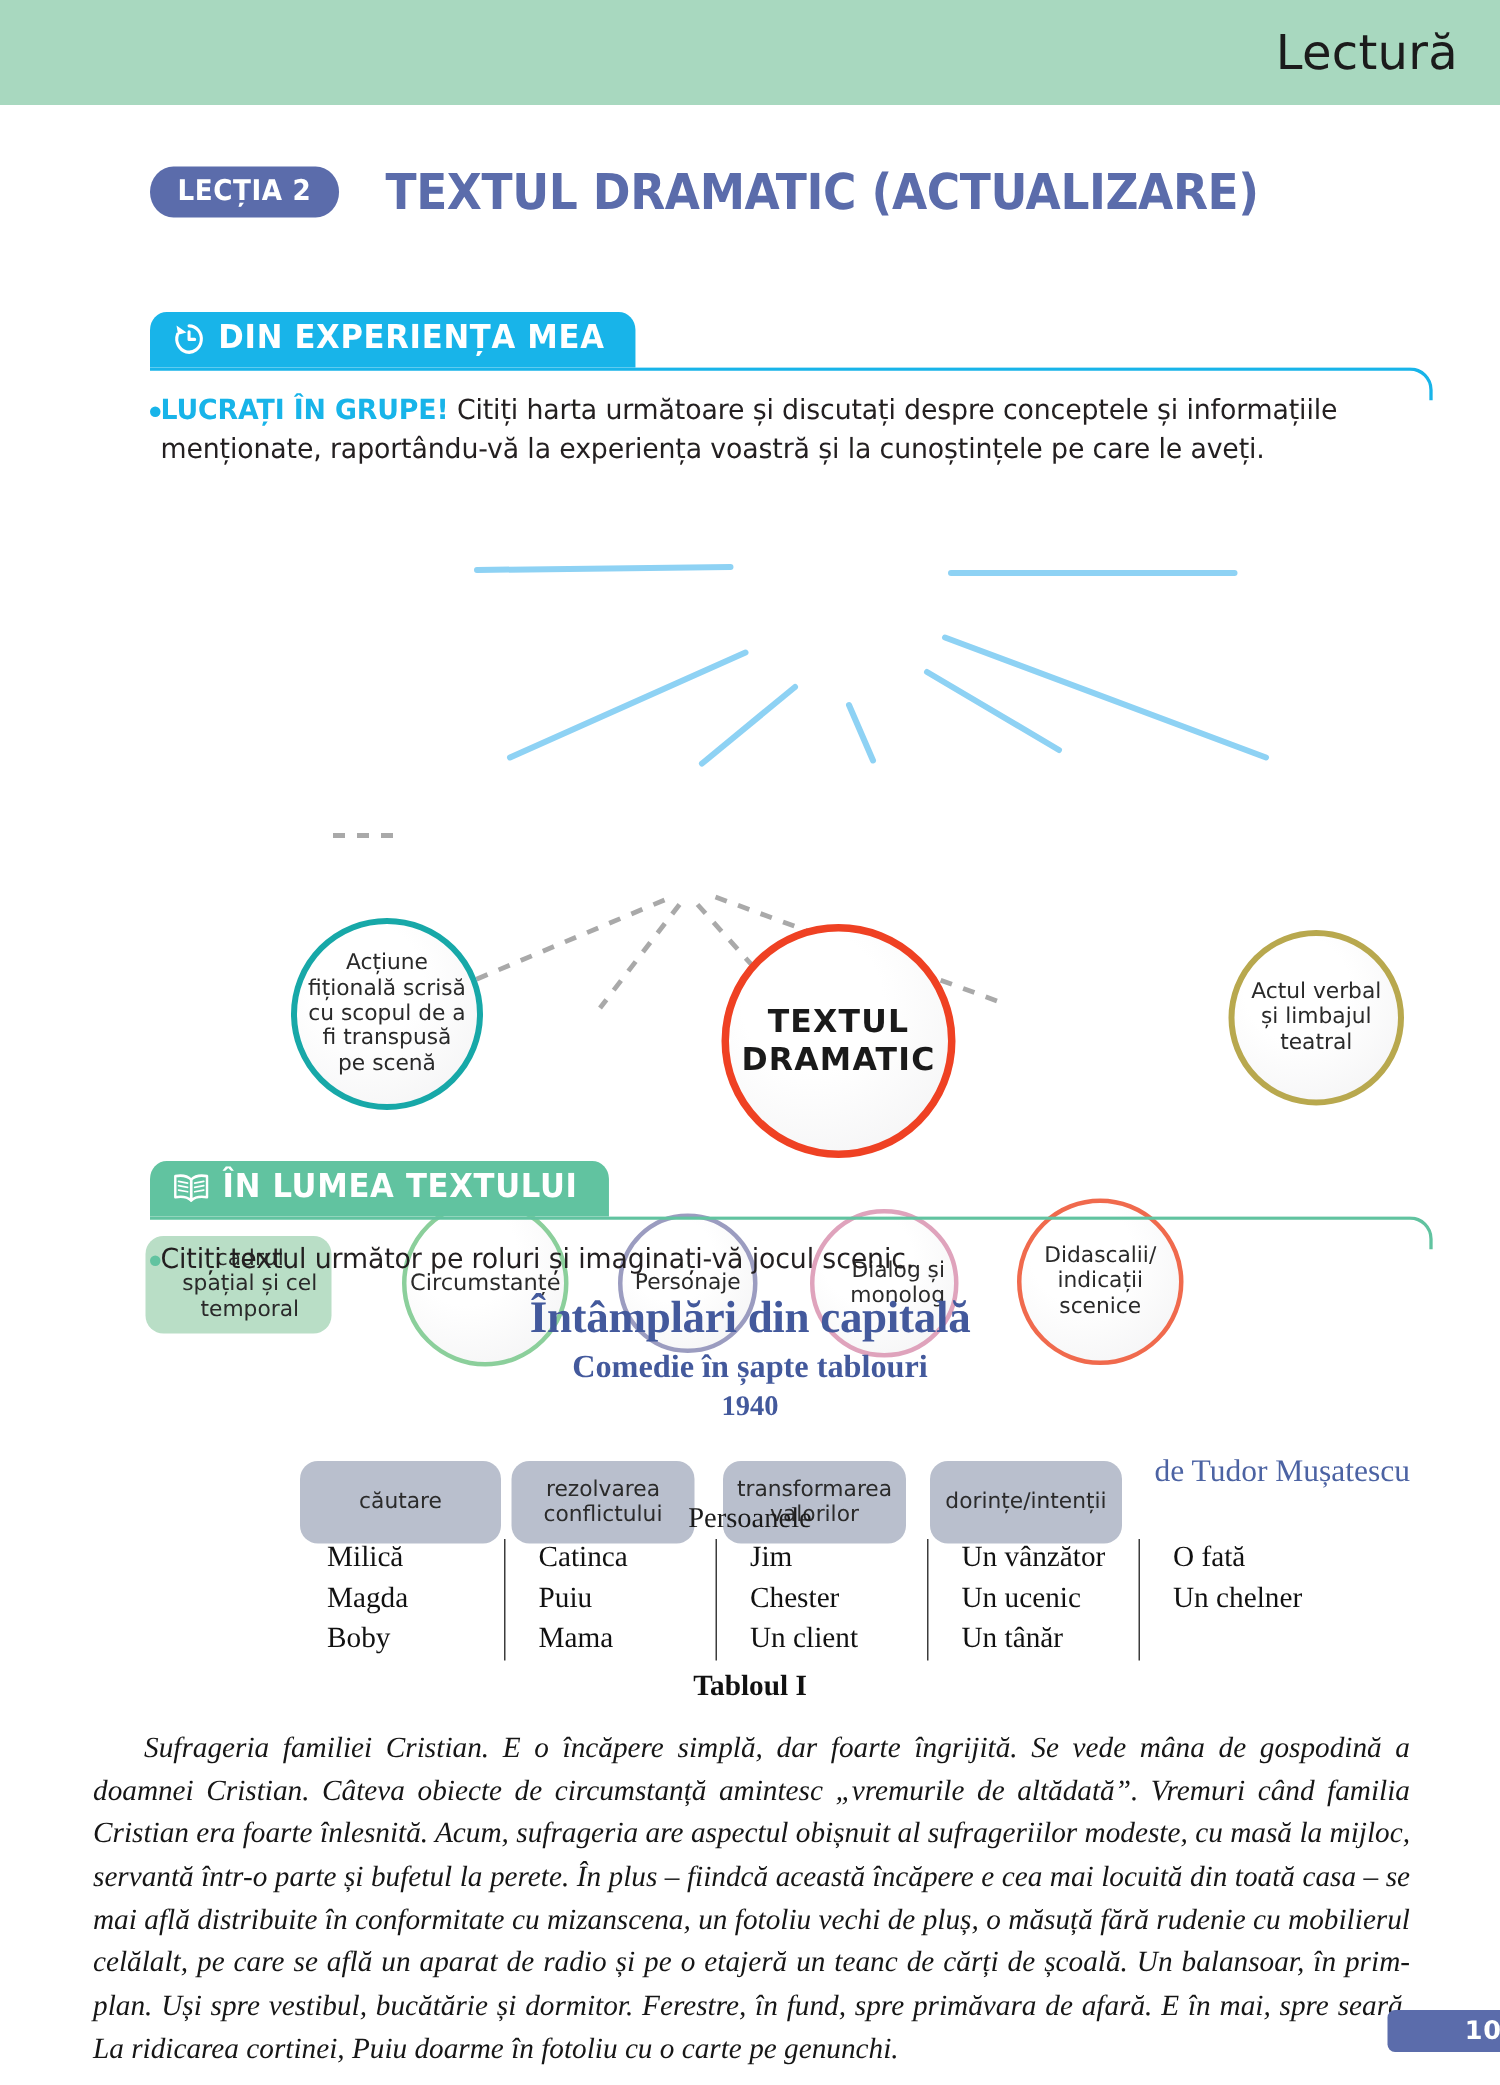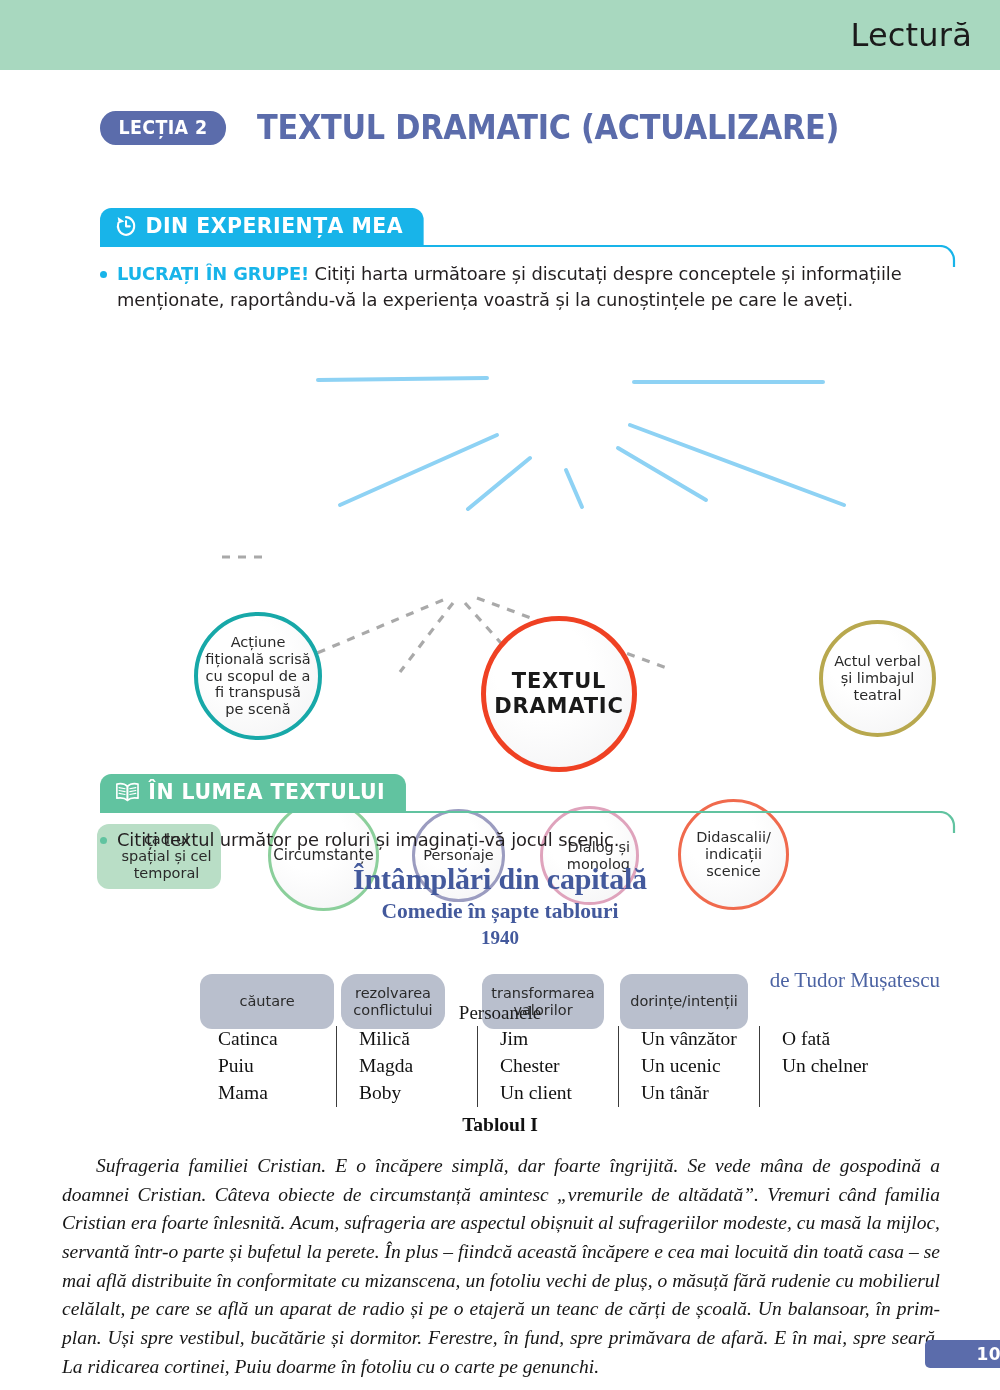--- a/index.html
+++ b/index.html
@@ -98,21 +98,20 @@
   .sec-rule {
     position: relative;
     height: 22px;
     width: 860px;
   }
   .sec-rule svg { display: block; }
 
   .bullet-line {
     display: flex;
     align-items: flex-start;
-    gap: 10px;
     margin-top: -6px;
   }
   .dot {
     flex: 0 0 auto;
     width: 7px; height: 7px;
     border-radius: 50%;
     margin-top: 10px;
   }
   .dot.blue { background: #18b4e9; }
   .dot.green { background: #61c3a0; }
@@ -203,21 +202,21 @@
     padding-left: 15px;
   }
   .leaf {
     border-radius: 12px;
     background: #b9bfcd;
     font-size: 14.5px;
     color: #2b2b2b;
     height: 55px;
   }
   .l1 { left: 200px; top: 674px; width: 134px; }
-  .l2 { left: 341px; top: 674px; width: 104px; border-radius: 16px; }
+  .l2 { left: 341px; top: 674px; width: 122px; }
   .l3 { left: 482px; top: 674px; width: 122px; }
   .l4 { left: 620px; top: 674px; width: 128px; }
 
   
   .lit {
     position: absolute;
     left: 60px;
     width: 880px;
     text-align: center;
   }
@@ -438,28 +437,28 @@
     <div class="work-title">Întâmplări din capitală</div>
     <div class="work-sub">Comedie în șapte tablouri</div>
     <div class="work-year">1940</div>
   </div>
 
   <div class="author">de Tudor Mușatescu</div>
   <div class="cast-heading">Persoanele</div>
 
   <div class="cast">
     <div class="cast-col">
+      <div>Milică</div>
+      <div>Magda</div>
+      <div>Boby</div>
+    </div>
+    <div class="cast-col">
       <div>Catinca</div>
       <div>Puiu</div>
       <div>Mama</div>
-    </div>
-    <div class="cast-col">
-      <div>Milică</div>
-      <div>Magda</div>
-      <div>Boby</div>
     </div>
     <div class="cast-col">
       <div>Jim</div>
       <div>Chester</div>
       <div>Un client</div>
     </div>
     <div class="cast-col">
       <div>Un vânzător</div>
       <div>Un ucenic</div>
       <div>Un tânăr</div>

